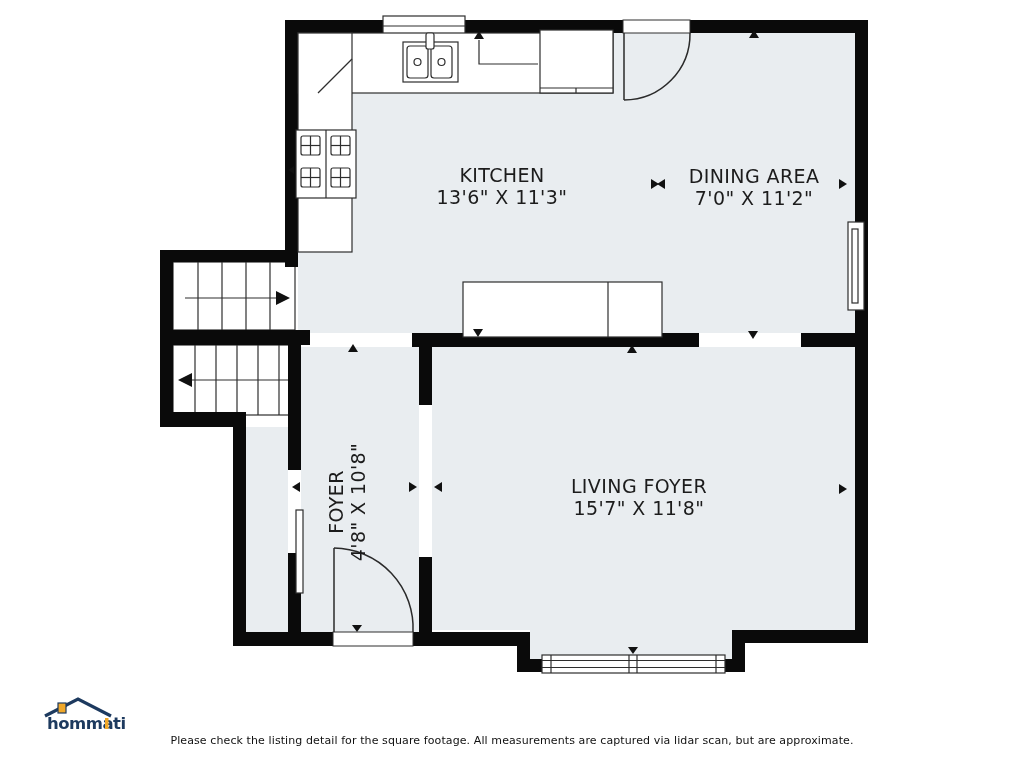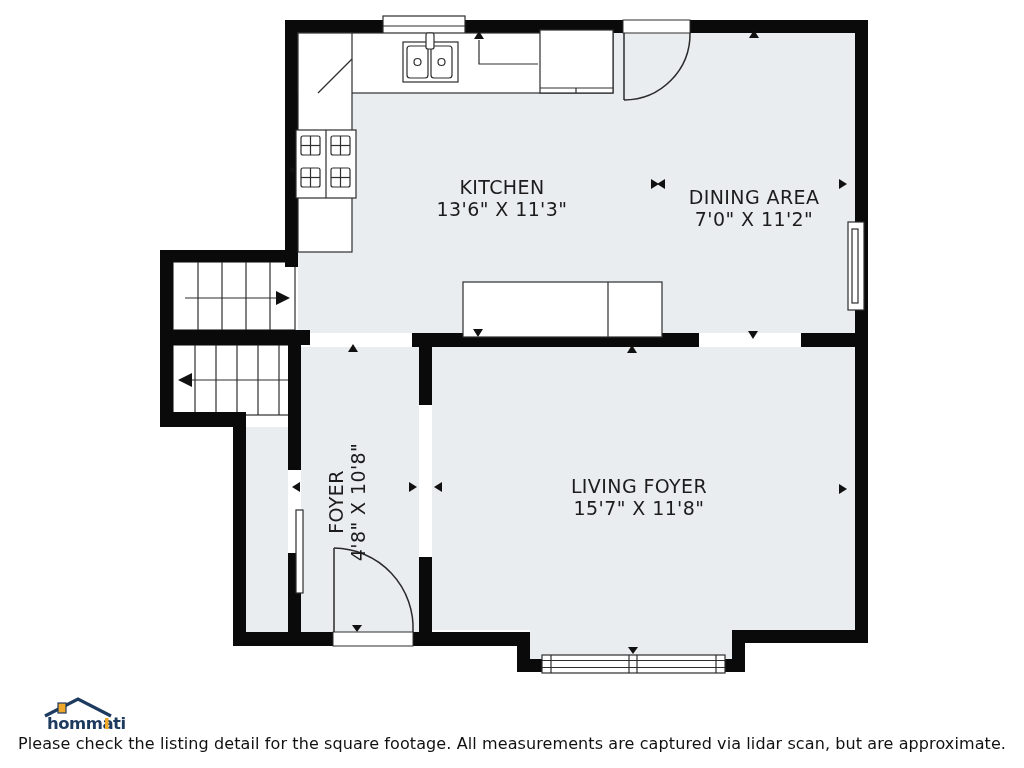--- a/index.html
+++ b/index.html
@@ -12,21 +12,21 @@
     position:absolute;text-align:center;color:#1c1c1c;
     font-size:19px;letter-spacing:.4px;line-height:22px;white-space:nowrap;
     transform:translateX(-50%);
   }
   .room-label .dims{display:block;}
   .room-label.rotated{
     transform:translate(-50%,-50%) rotate(-90deg);
   }
   .disclaimer{
     position:absolute;left:0;top:734px;width:100%;text-align:center;
-    font-size:16px;color:#111;letter-spacing:.1px;
+    font-size:11px;color:#111;letter-spacing:.1px;
   }
   .wall{fill:#0a0a0a;}
   .floor{fill:#e9edf0;}
   .fix{fill:#ffffff;stroke:#2e2e2e;stroke-width:1.2;}
   .thin{stroke:#2e2e2e;stroke-width:1.2;fill:none;}
   .open{fill:#ffffff;}
   .openframe{fill:#ffffff;stroke:#2e2e2e;stroke-width:1;}
   .mk{fill:#111;}
   .arc{stroke:#2a2a2a;stroke-width:1.5;fill:none;}
 </style>
@@ -194,26 +194,26 @@
     </g>
 
     <g>
       <path d="M45 716 L78 699 L111 716" stroke="#1d3a5f" stroke-width="3.2" fill="none"></path>
       <rect x="58" y="703" width="8" height="10" fill="#f0a82a" stroke="#1d3a5f" stroke-width="1.2"></rect>
       <text x="47" y="729" font-size="16.5" font-weight="bold" letter-spacing="-0.5" fill="#1d3a5f">hommati</text>
       <rect x="105" y="718" width="3.5" height="11" fill="#f0a82a"></rect>
     </g>
   </svg>
 
-  <div class="room-label" style="left:502px;top:176px;text-align:center;">
+  <div class="room-label" style="left:502px;top:164px;text-align:center;">
     <span>KITCHEN</span>
     <span class="dims">13'6" X 11'3"</span>
   </div>
 
-  <div class="room-label" style="left:754px;top:165px;margin-top:21px;">
+  <div class="room-label" style="left:754px;top:165px;">
     <span>DINING AREA</span>
     <span class="dims">7'0" X 11'2"</span>
   </div>
 
   <div class="room-label" style="left:639px;top:475px;">
     <span>LIVING FOYER</span>
     <span class="dims">15'7" X 11'8"</span>
   </div>
 
   <div class="room-label rotated" style="left:347px;top:502px;">

